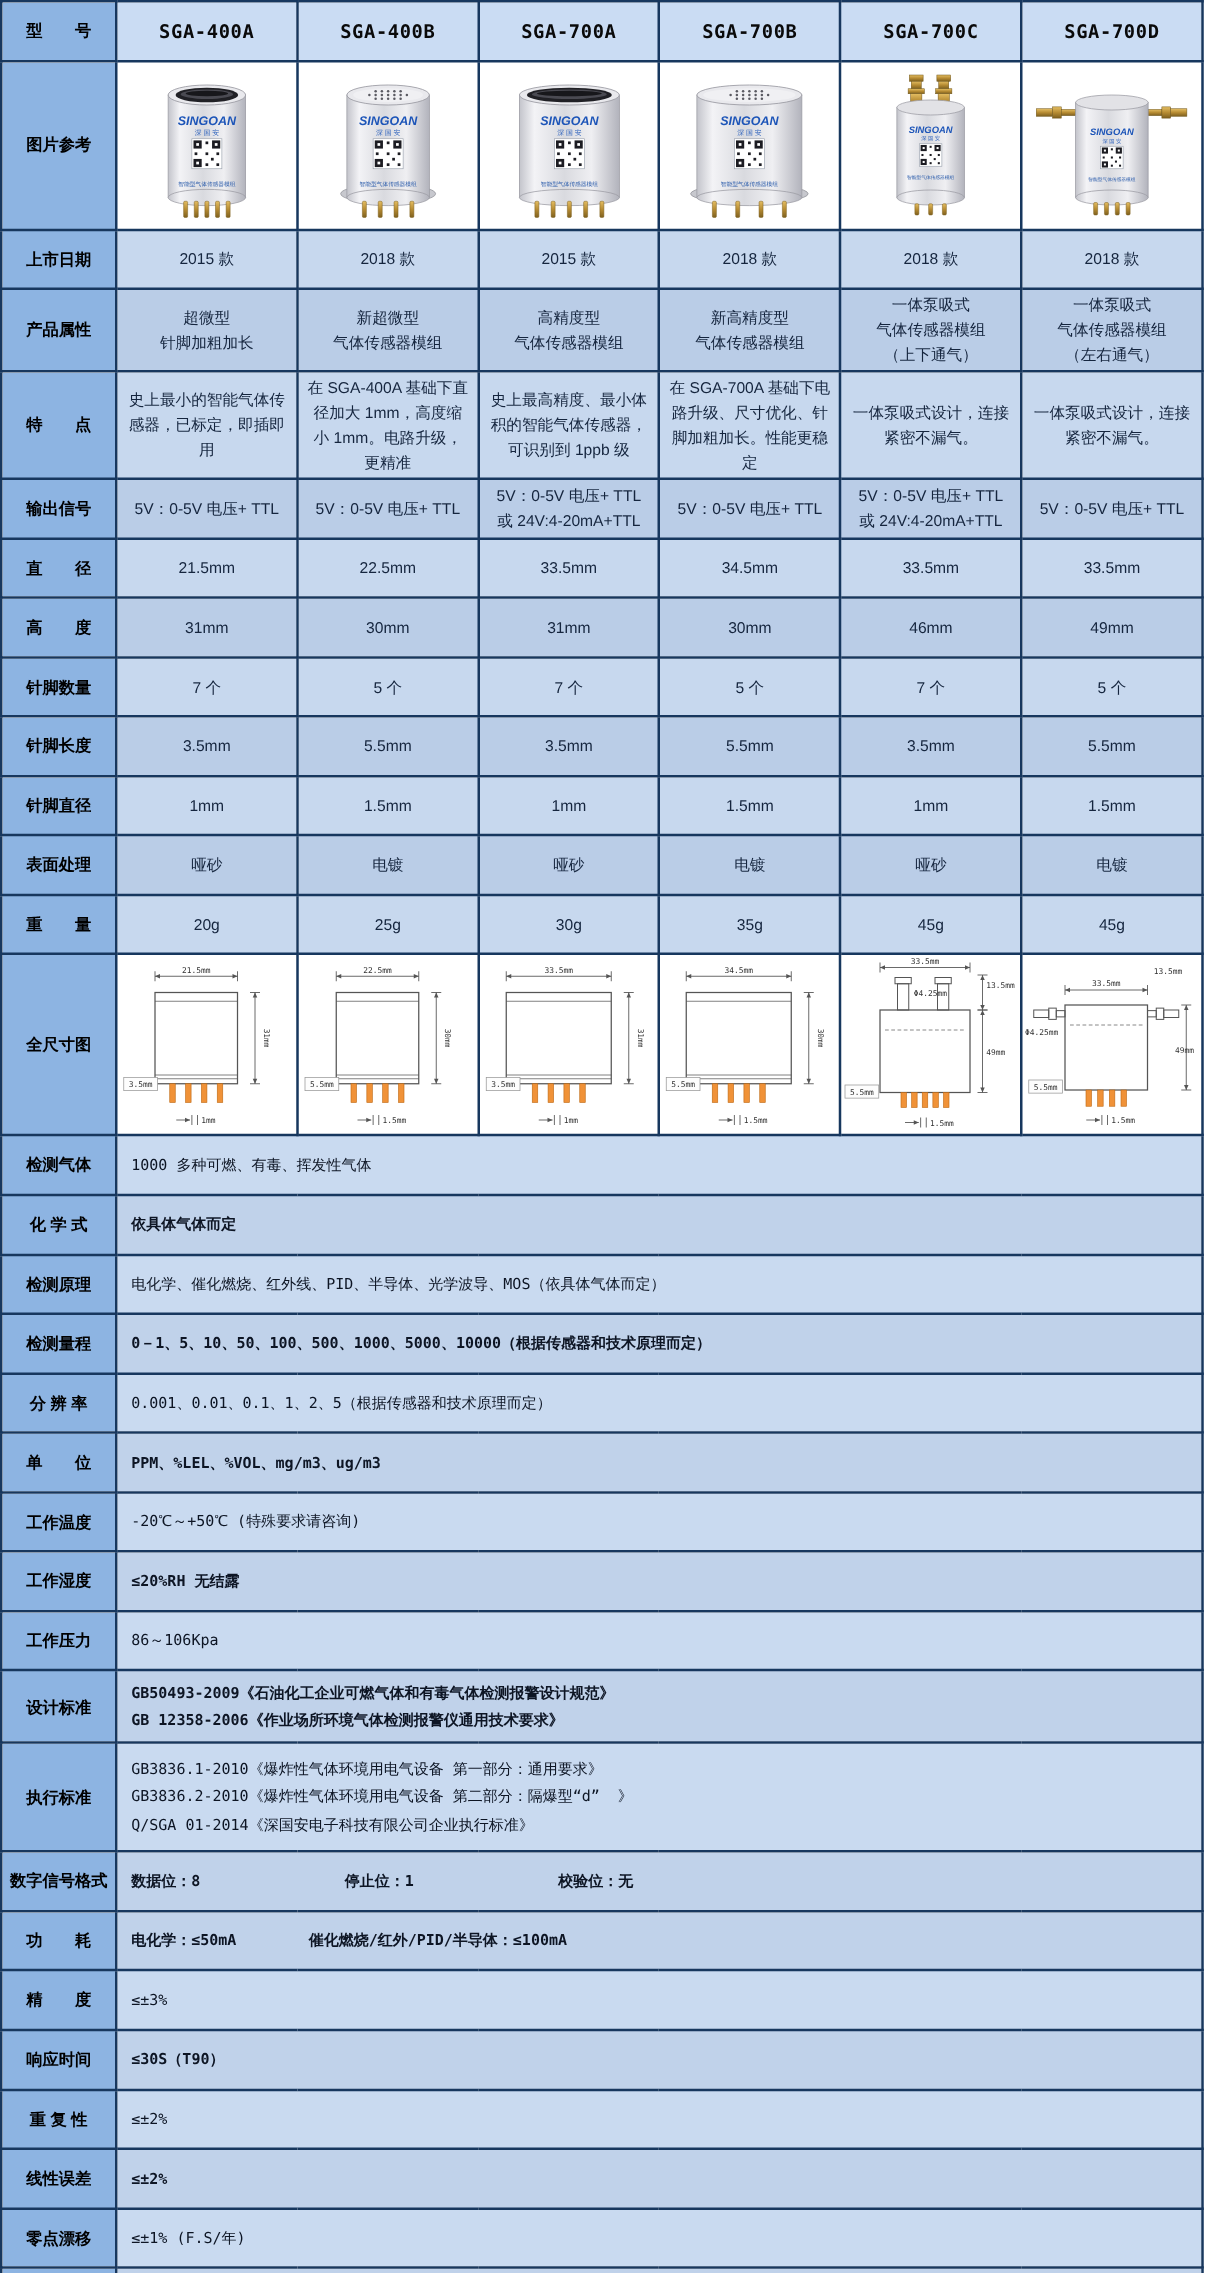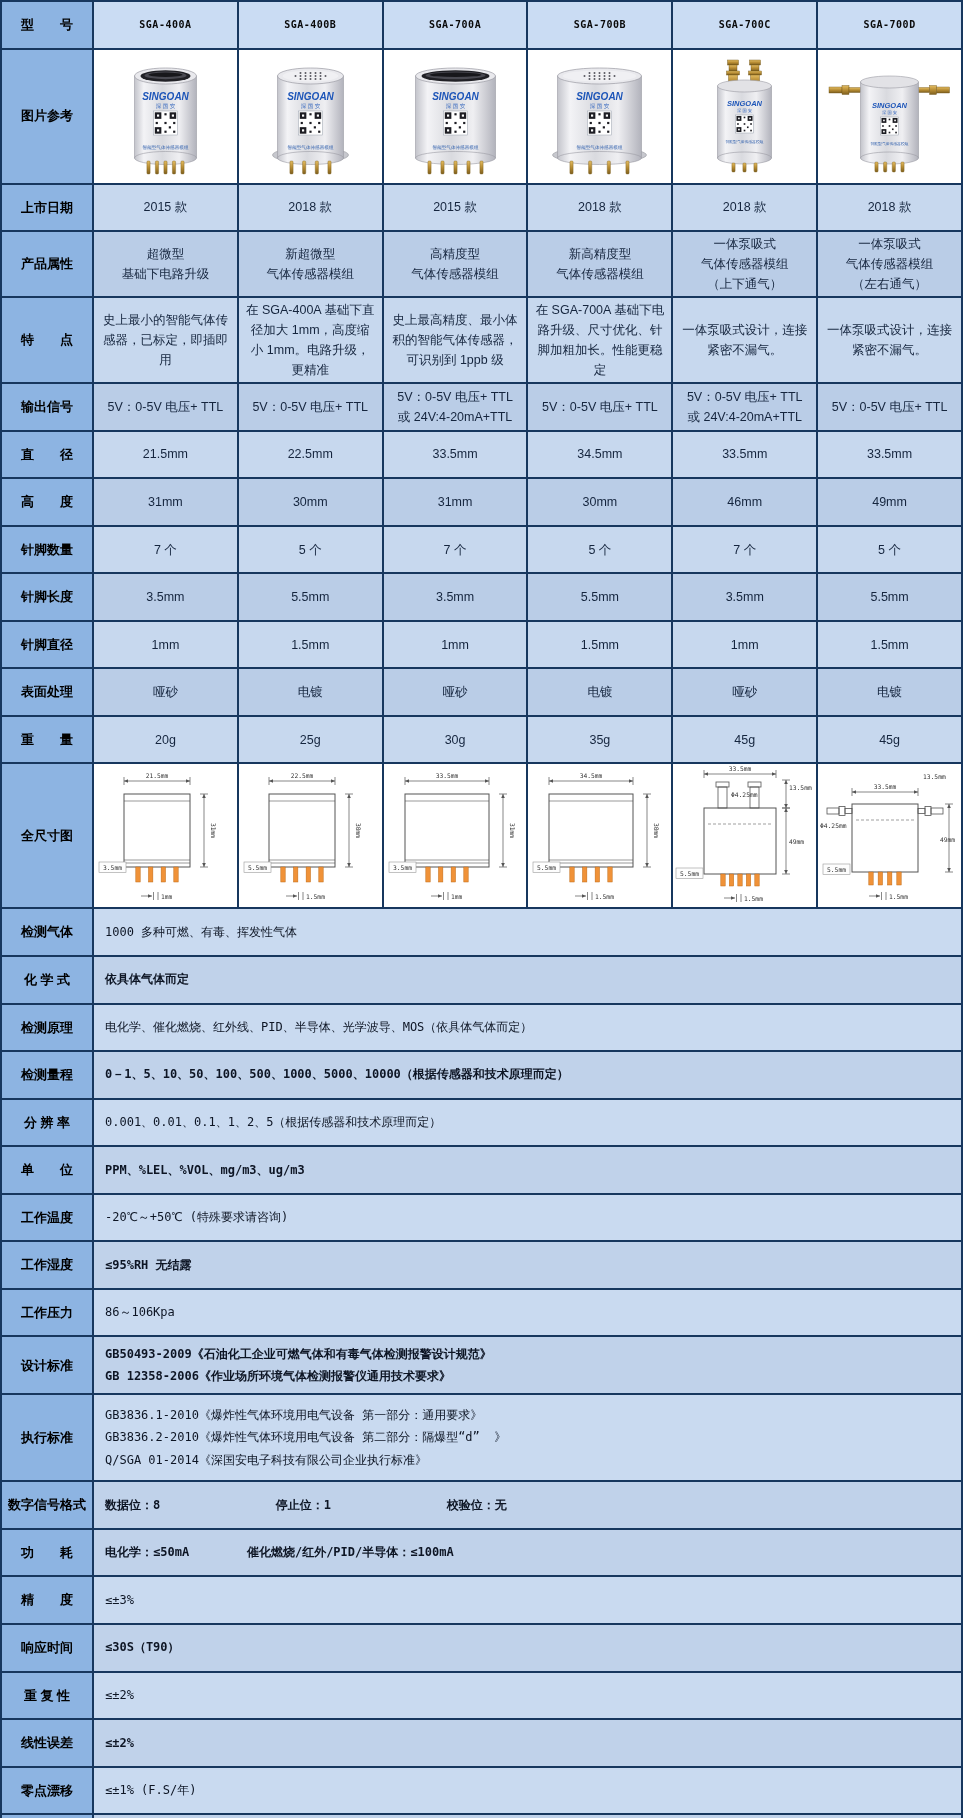--- a/index.html
+++ b/index.html
@@ -5,21 +5,21 @@
 <style>
   :root{
     --border:#17375e; --labelBg:#8db4e2; --modelBg:#cadcf3;
     --rowL:#c7d8ee; --rowD:#bacde7; --fullL:#c9daf0; --fullD:#c0d2ea;
   }
   html,body{margin:0;padding:0;background:#ffffff;}
   body{width:971px;font-family:"Liberation Sans",sans-serif;}
   .tbl{border-collapse:collapse;table-layout:fixed;width:963px;margin:0;}
   .tbl td{border:2px solid var(--border);overflow:hidden;vertical-align:middle;}
   .lab{background:var(--labelBg);font-weight:bold;text-align:center;font-size:13px;color:#000;padding:14px 1px;line-height:1.35;}
-  .model{background:var(--modelBg);text-align:center;font-weight:bold;font-family:"DejaVu Sans Mono",monospace;font-size:10px;letter-spacing:.5px;color:#0a0a0a;}
+  .model{background:var(--modelBg);text-align:center;font-weight:bold;font-family:"DejaVu Sans Mono",monospace;font-size:15px;letter-spacing:.5px;color:#0a0a0a;}
   .photo,.diag{background:#ffffff;text-align:center;padding:0;}
   .photo svg,.diag svg{display:block;margin:0 auto;}
   .val{text-align:center;font-size:12.5px;color:#15253e;padding:2px 7px;white-space:pre-line;line-height:1.6;}
   .rL .val{background:var(--rowL);} .rD .val{background:var(--rowD);}
   .fullval{font-family:"DejaVu Sans Mono",monospace;font-size:12px;color:#0d1524;padding:0 11px;white-space:pre-wrap;line-height:1.9;text-align:left;}
   .fL .fullval{background:var(--fullL);} .fD .fullval{background:var(--fullD);font-weight:bold;}
   .dtx{font-family:"DejaVu Sans Mono",monospace;font-size:6.3px;fill:#333;}
 </style>
 </head>
 <body>
@@ -376,21 +376,21 @@
           <td class="val">2015 款</td>
           <td class="val">2018 款</td>
           <td class="val">2015 款</td>
           <td class="val">2018 款</td>
           <td class="val">2018 款</td>
           <td class="val">2018 款</td>
         </tr>
         <tr class="rD" style="height:62px">
           <td class="lab">产品属性</td>
           <td class="val">超微型
-基础下电路升级</td>
+针脚加粗加长</td>
           <td class="val">新超微型
 气体传感器模组</td>
           <td class="val">高精度型
 气体传感器模组</td>
           <td class="val">新高精度型
 气体传感器模组</td>
           <td class="val">一体泵吸式
 气体传感器模组
 （上下通气）</td>
           <td class="val">一体泵吸式
@@ -708,21 +708,21 @@
         <tr class="fD" style="height:38px">
           <td class="lab">单　　位</td>
           <td class="fullval" colspan="6">PPM、%LEL、%VOL、mg/m3、ug/m3</td>
         </tr>
         <tr class="fL" style="height:38px">
           <td class="lab">工作温度</td>
           <td class="fullval" colspan="6">-20℃～+50℃ (特殊要求请咨询)</td>
         </tr>
         <tr class="fD" style="height:38px">
           <td class="lab">工作湿度</td>
-          <td class="fullval" colspan="6">≤95%RH 无结露</td>
+          <td class="fullval" colspan="6">≤20%RH 无结露</td>
         </tr>
         <tr class="fL" style="height:38px">
           <td class="lab">工作压力</td>
           <td class="fullval" colspan="6">86～106Kpa</td>
         </tr>
         <tr class="fD" style="height:58px">
           <td class="lab">设计标准</td>
           <td class="fullval" colspan="6">GB50493-2009《石油化工企业可燃气体和有毒气体检测报警设计规范》
 GB 12358-2006《作业场所环境气体检测报警仪通用技术要求》</td>
         </tr>

